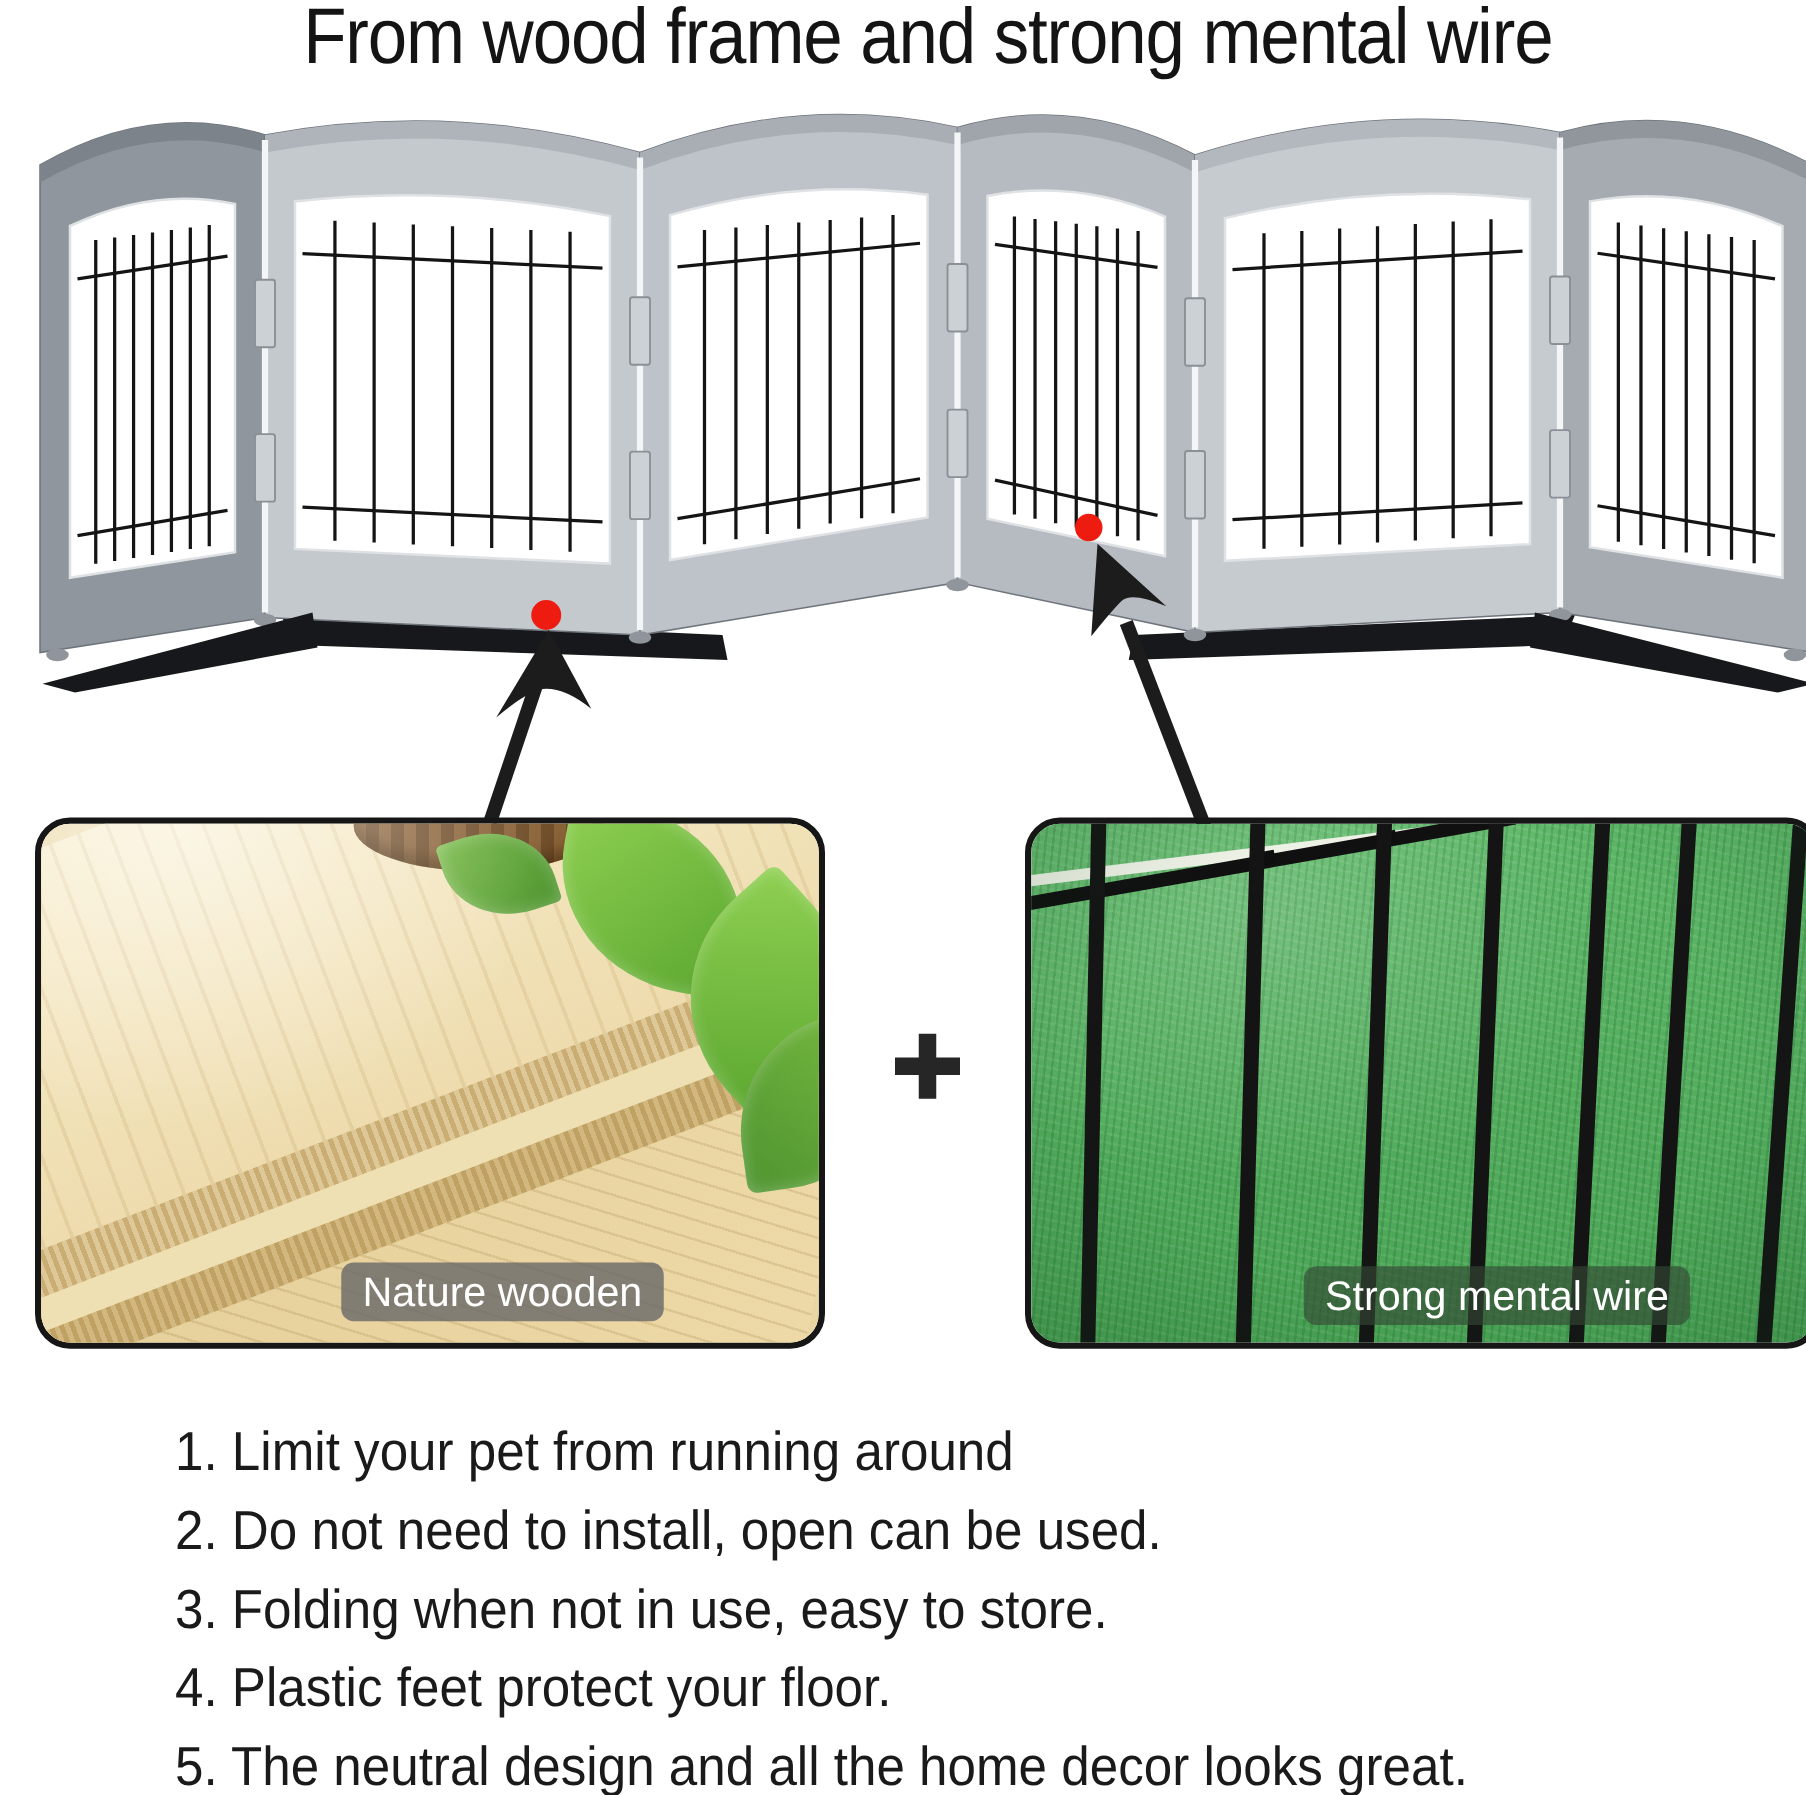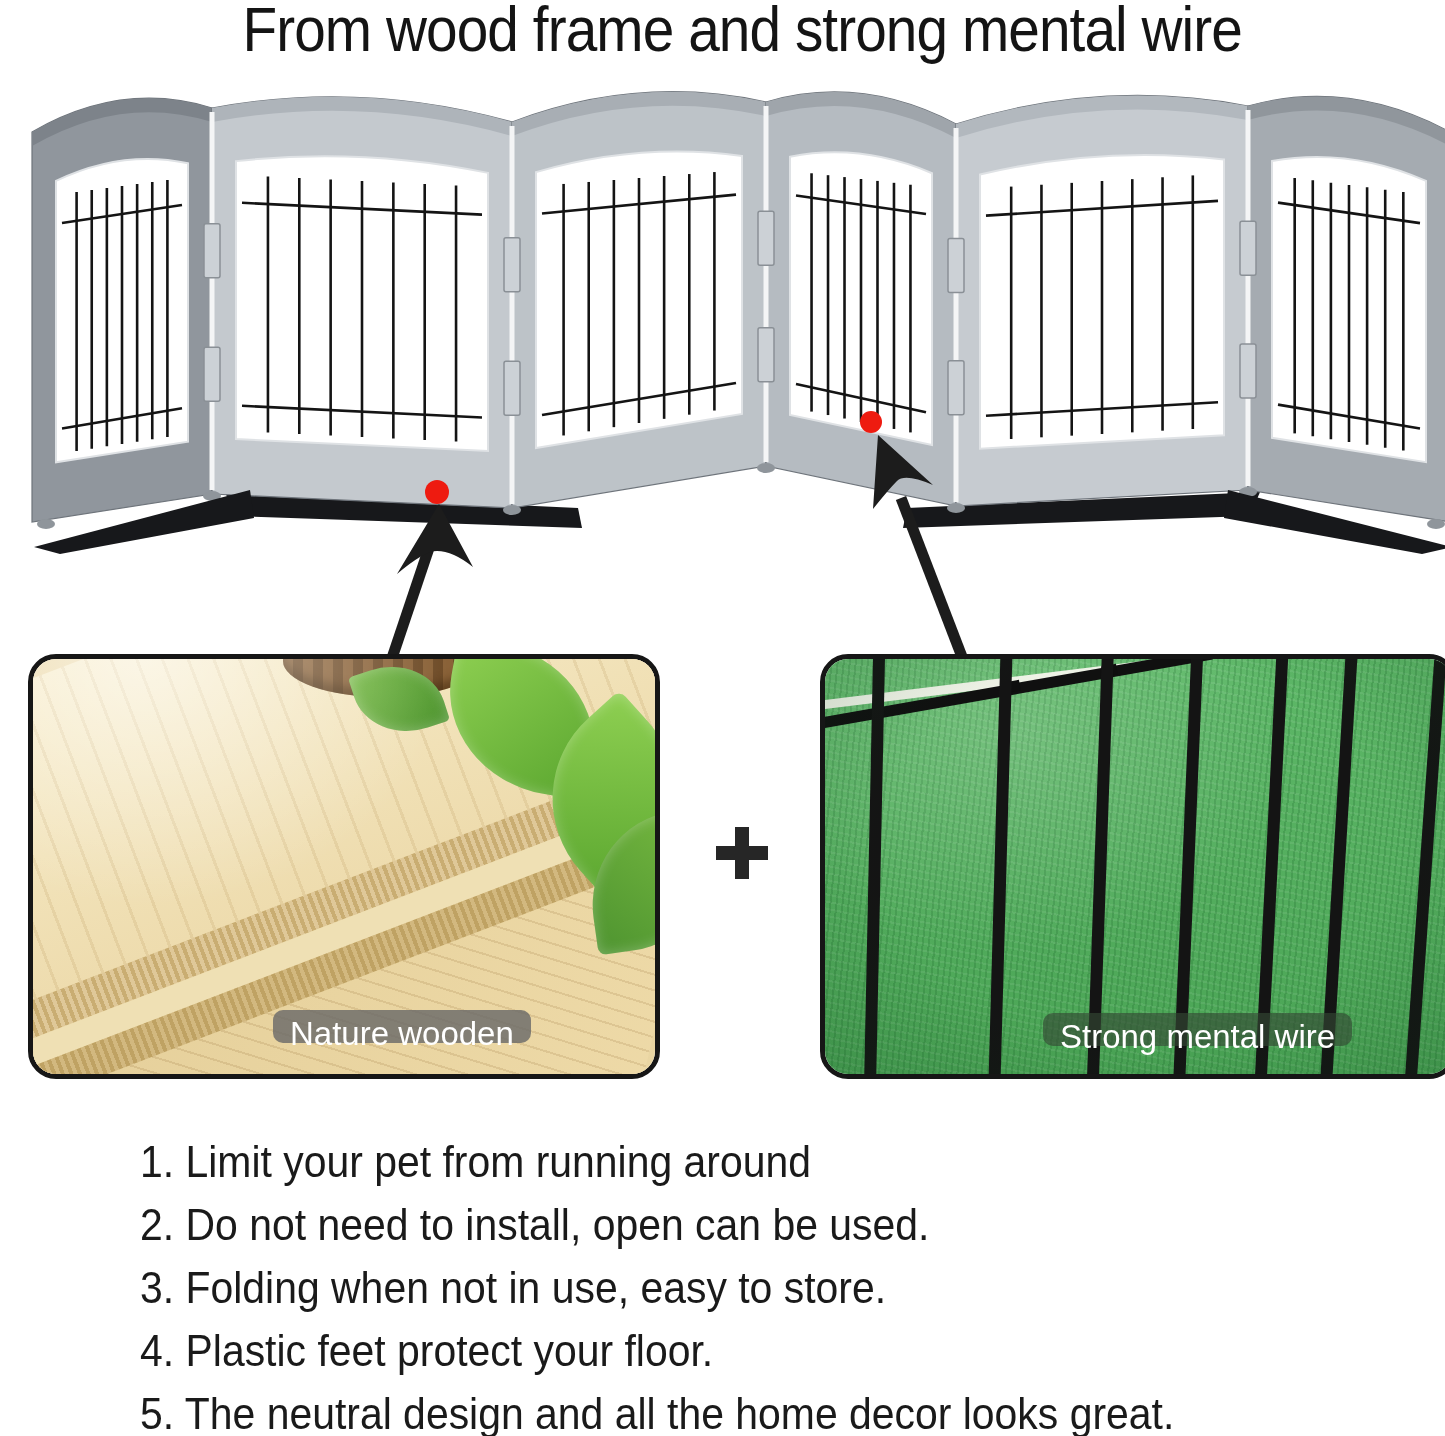--- a/index.html
+++ b/index.html
@@ -14,21 +14,21 @@
 
   
   .scene-svg{position:absolute;left:0;top:0;z-index:1;}
 
   
   .inset{position:absolute;top:654px;height:415px;border:5px solid #161616;border-radius:28px;
          overflow:hidden;z-index:2;}
   .inset-left{left:8px;width:622px;}
   .inset-right{left:800px;width:627px;}
 
-  .photo-label{position:absolute;color:#ffffff;font-size:33px;line-height:47px;height:33px;
+  .photo-label{position:absolute;color:#ffffff;font-size:33px;line-height:47px;height:47px;
                padding:0 17px;border-radius:10px;white-space:nowrap;z-index:6;}
   .label-wood{left:240px;top:351px;background:rgba(104,104,104,.80);}
   .label-wire{left:218px;top:354px;background:rgba(52,72,52,.64);}
 
   
   .wood-base{position:absolute;inset:0;
      background:linear-gradient(100deg,#ecd9a9,#f4e6c0 45%,#e9d5a2);}
   .board-back{position:absolute;left:-90px;top:150px;width:700px;height:460px;transform:rotate(13deg);
      background:repeating-linear-gradient(4deg,rgba(140,100,45,.16) 0 2px,rgba(0,0,0,0) 2px 15px),
                 linear-gradient(100deg,#e3cd97,#eedaa8);}

